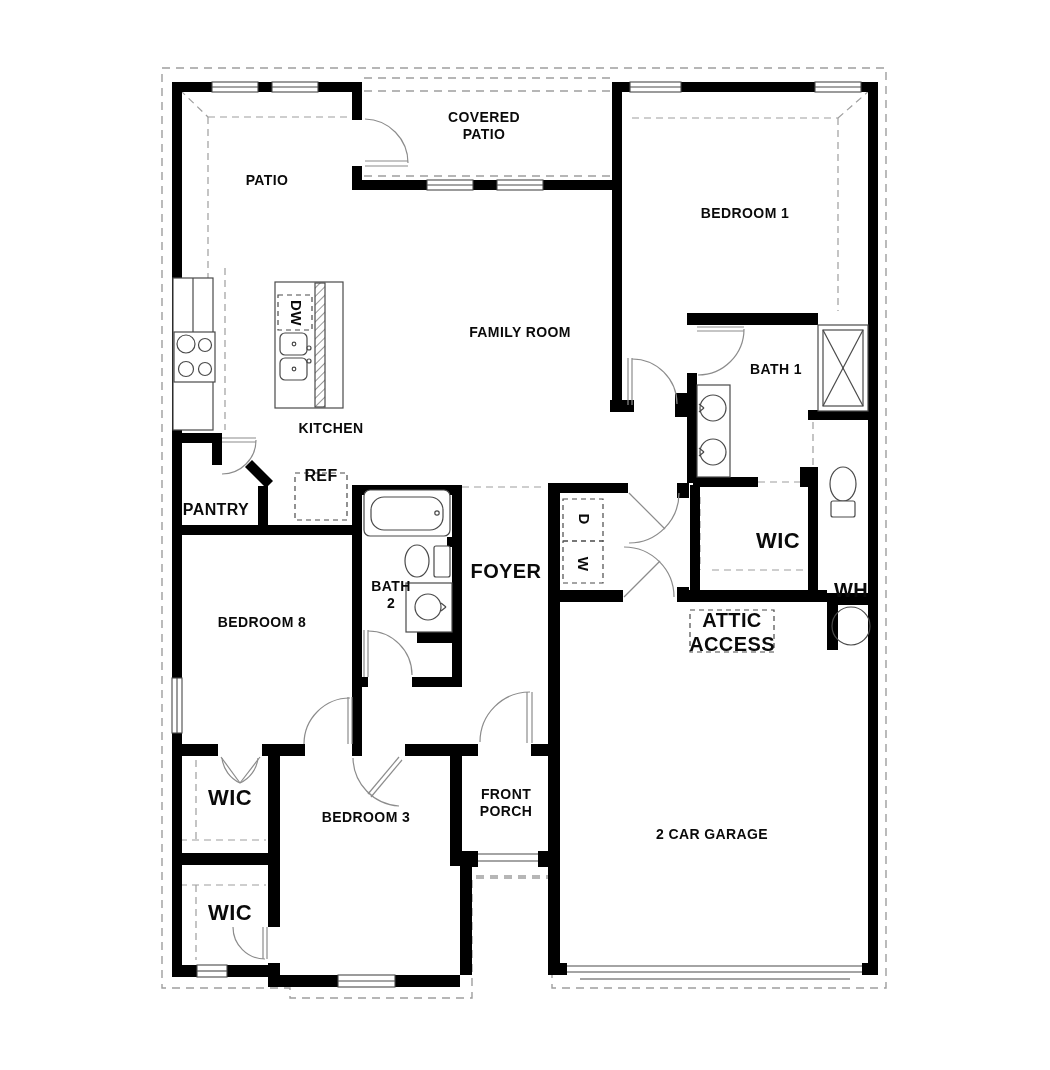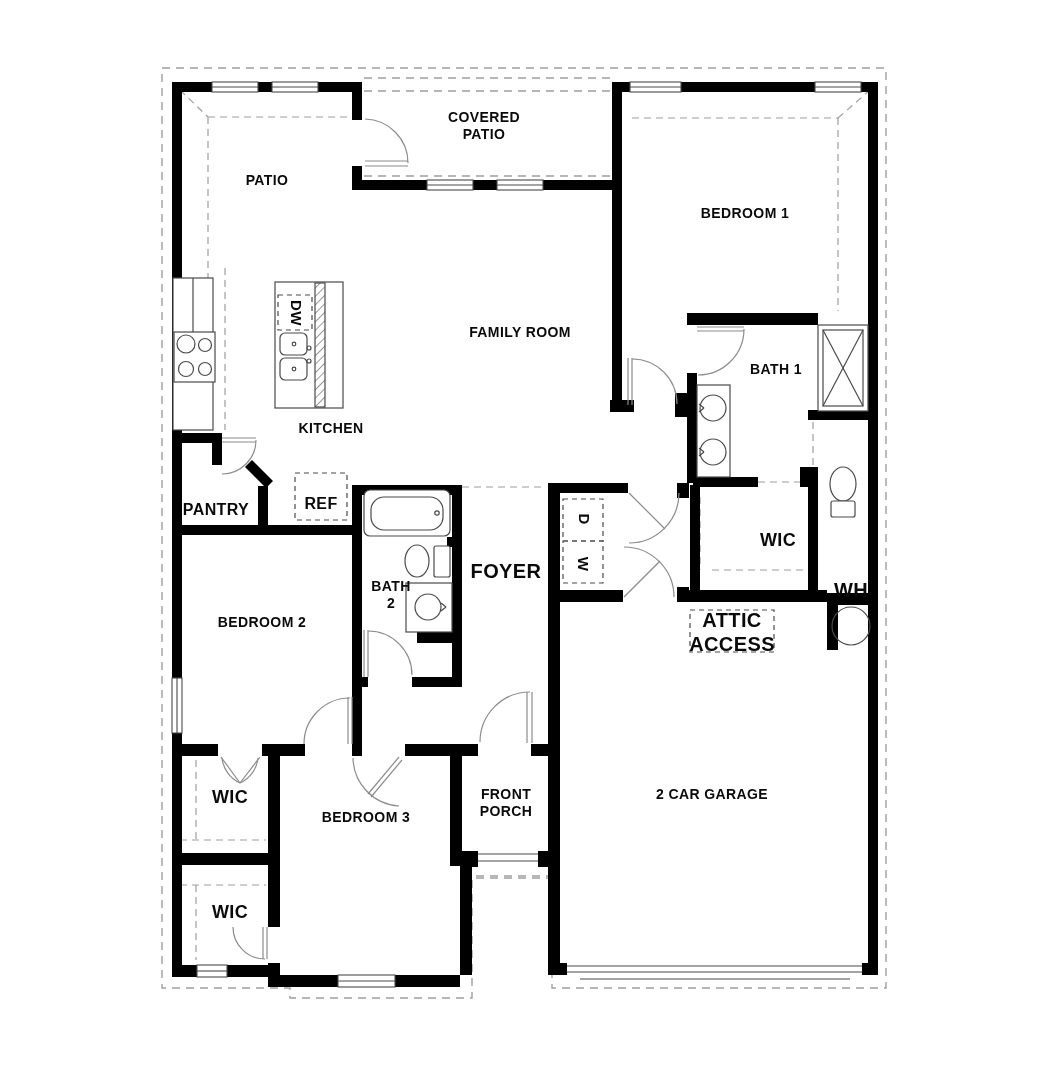--- a/index.html
+++ b/index.html
@@ -1,21 +1,21 @@
 <!DOCTYPE html>
 <html><head>
 <meta charset="utf-8">
 <style>
   html,body{margin:0;padding:0;background:#ffffff;}
   #stage{position:relative;width:1050px;height:1070px;background:#ffffff;overflow:hidden;
          font-family:"Liberation Sans","DejaVu Sans",sans-serif;}
   #plan-svg{position:absolute;left:0;top:0;}
   .label{position:absolute;transform:translate(-50%,-50%);color:#0a0a0a;font-weight:bold;
          white-space:pre-line;text-align:center;letter-spacing:.4px;line-height:1.22;}
-  .fs21{font-size:14px;} .fs20{font-size:20px;} .fs19{font-size:18px;} .fs18{font-size:14px;}
+  .fs21{font-size:14px;} .fs20{font-size:20px;} .fs19{font-size:22px;} .fs18{font-size:14px;}
   .fs16{font-size:16px;} .fs15{font-size:15px;} .fs14{font-size:20px;}
   .rot90{transform:translate(-50%,-50%) rotate(90deg);}
 </style>
 </head>
 <body>
 
 <div id="stage">
 <svg id="plan-svg" width="1050" height="1070" viewBox="0 0 1050 1070">
   <defs>
     <pattern id="hatch" width="6" height="6" patternUnits="userSpaceOnUse" patternTransform="rotate(45)">
@@ -307,32 +307,32 @@
 
 <div>
   <div class="label fs21" style="left:267px;top:181px">PATIO</div>
   <div class="label fs21" style="left:484px;top:126px">COVERED
 PATIO</div>
   <div class="label fs21" style="left:745px;top:214px">BEDROOM 1</div>
   <div class="label fs21" style="left:520px;top:333px">FAMILY ROOM</div>
   <div class="label fs21" style="left:776px;top:370px">BATH 1</div>
   <div class="label fs21" style="left:331px;top:429px">KITCHEN</div>
   <div class="label fs16" style="left:216px;top:510px">PANTRY</div>
-  <div class="label fs16" style="left:321px;top:504px">REF</div>
+  <div class="label fs16" style="left:321px;top:476px">REF</div>
   <div class="label fs15 rot90" style="left:296px;top:313px">DW</div>
   <div class="label fs21" style="left:391px;top:595px">BATH
 2</div>
   <div class="label fs20" style="left:506px;top:571px">FOYER</div>
   <div class="label fs15 rot90" style="left:584px;top:519px">D</div>
   <div class="label fs15 rot90" style="left:583px;top:564px">W</div>
   <div class="label fs19" style="left:778px;top:541px">WIC</div>
   <div class="label fs14" style="left:732px;top:632px">ATTIC
 ACCESS</div>
   <div class="label fs14" style="left:851px;top:590px">WH</div>
-  <div class="label fs21" style="left:262px;top:623px">BEDROOM 2</div>
+  <div class="label fs21" style="left:262px;top:623px">BEDROOM 8</div>
   <div class="label fs19" style="left:230px;top:798px">WIC</div>
   <div class="label fs19" style="left:230px;top:913px">WIC</div>
   <div class="label fs21" style="left:366px;top:818px">BEDROOM 3</div>
   <div class="label fs18" style="left:506px;top:803px">FRONT
 PORCH</div>
-  <div class="label fs21" style="left:712px;top:795px">2 CAR GARAGE</div>
+  <div class="label fs21" style="left:712px;top:835px">2 CAR GARAGE</div>
 </div>
 </div>
 
 </body></html>

